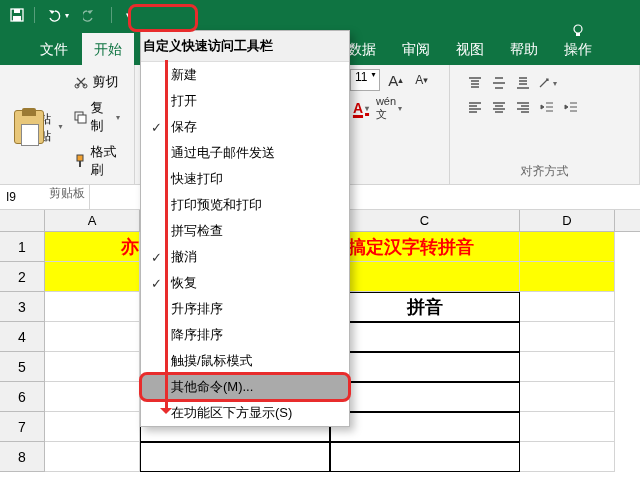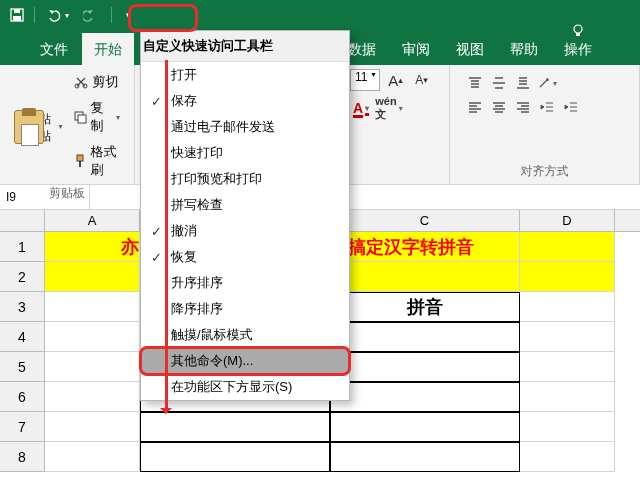--- a/index.html
+++ b/index.html
@@ -158,21 +158,21 @@
         <div class="font-select">
             <span>11</span>
             <span style="font-size:8px;margin-left:4px;">▾</span>
           </div>
         <div class="fbtn" style="font-size:15px;">A<sup style="font-size:9px;">▴</sup></div>
         <div class="fbtn" style="font-size:12px;">A<sup style="font-size:9px;">▾</sup></div>
       </div>
       <div class="font-row2">
         <div class="fbtn drop-caret" style="color:#c00;text-decoration:underline;text-decoration-color:#c00;text-decoration-thickness:3px;font-weight:bold;">A</div>
         <div class="fbtn drop-caret" style="font-size:11px;">
-            <span style="position:relative;font-weight:bold;">wén<br>文</span>
+            <span style="position:relative;">wén<br>文</span>
           </div>
       </div>
     </div>
     <div class="rgroup-label"></div>
   </div>
 
   <div class="rgroup" style="width:190px;">
     <div class="rgroup-body">
       <div class="align-group">
         <div class="align-row">
@@ -298,20 +298,21 @@
         <div class="cell wide box-border"></div>
         <div class="cell wide box-border"></div>
         <div class="cell"></div>
       </div>
     </div>
 </div>
 
 <div class="dropdown">
   <div class="dd-title">自定义快速访问工具栏</div>
   <div id="dd-items">
+      <div class="dd-item">新建</div>
       <div class="dd-item">打开</div>
       <div class="dd-item checked">保存</div>
       <div class="dd-item">通过电子邮件发送</div>
       <div class="dd-item">快速打印</div>
       <div class="dd-item">打印预览和打印</div>
       <div class="dd-item">拼写检查</div>
       <div class="dd-item checked">撤消</div>
       <div class="dd-item checked">恢复</div>
       <div class="dd-item">升序排序</div>
       <div class="dd-item">降序排序</div>

